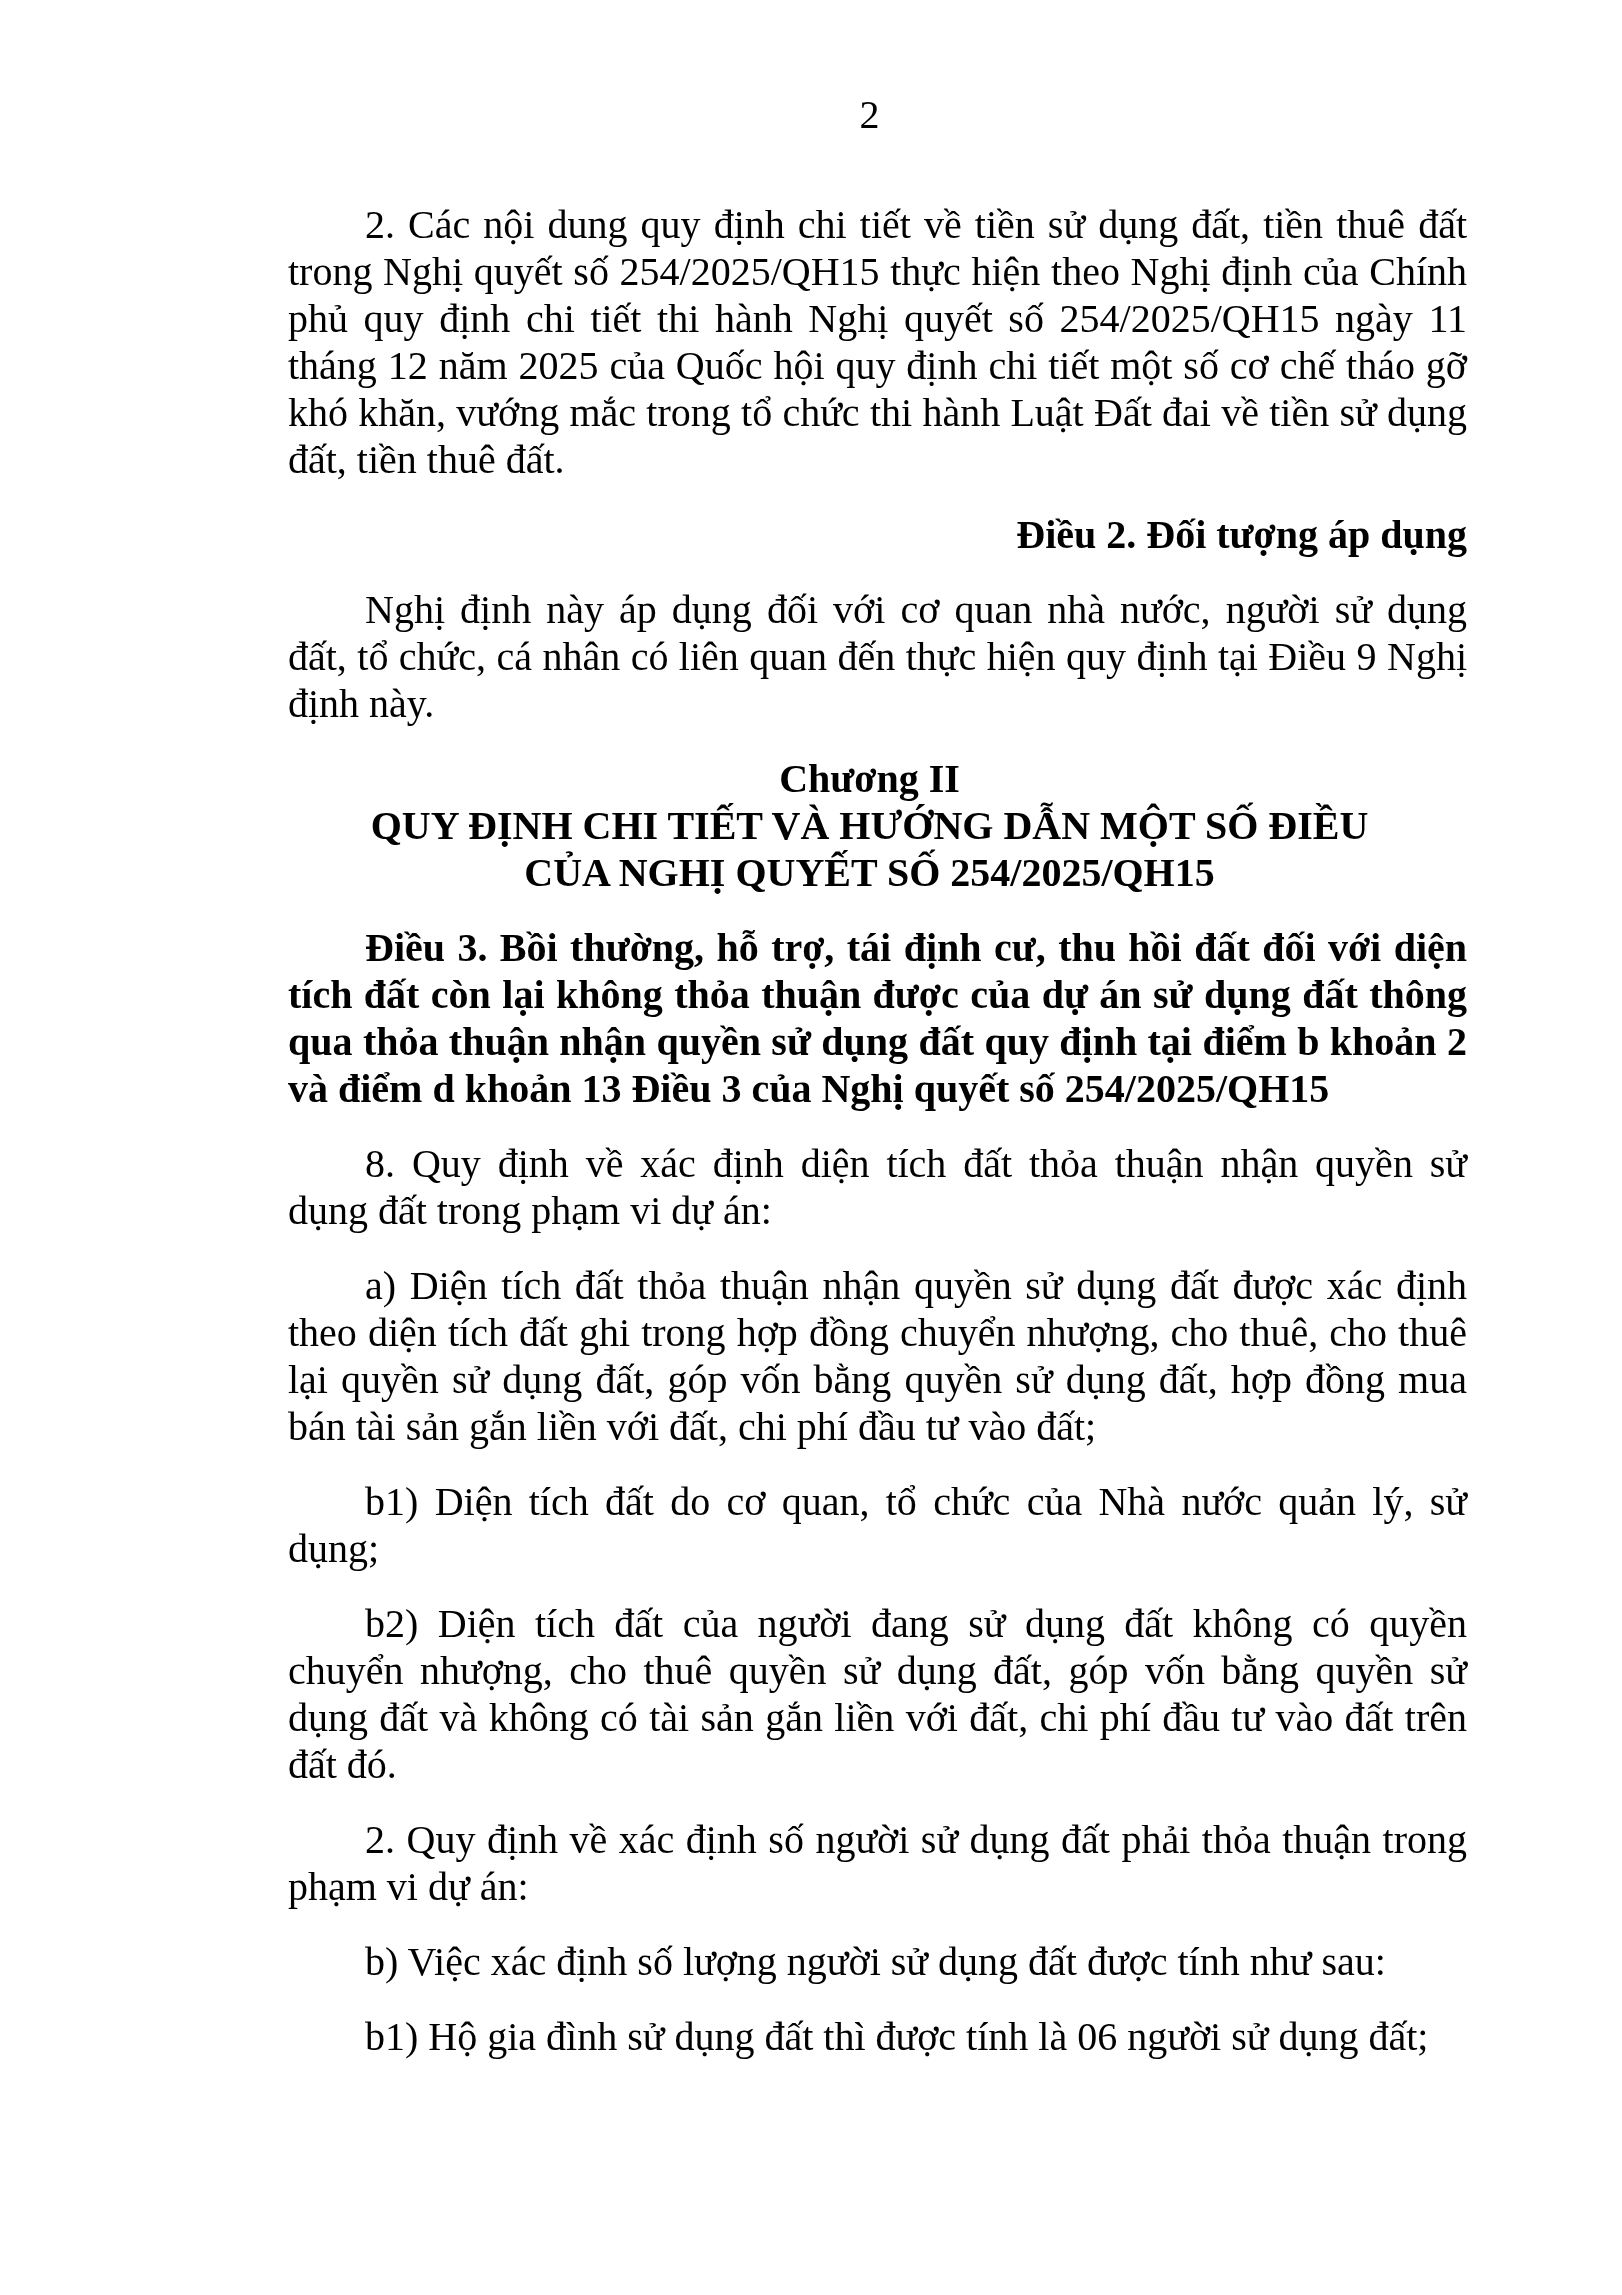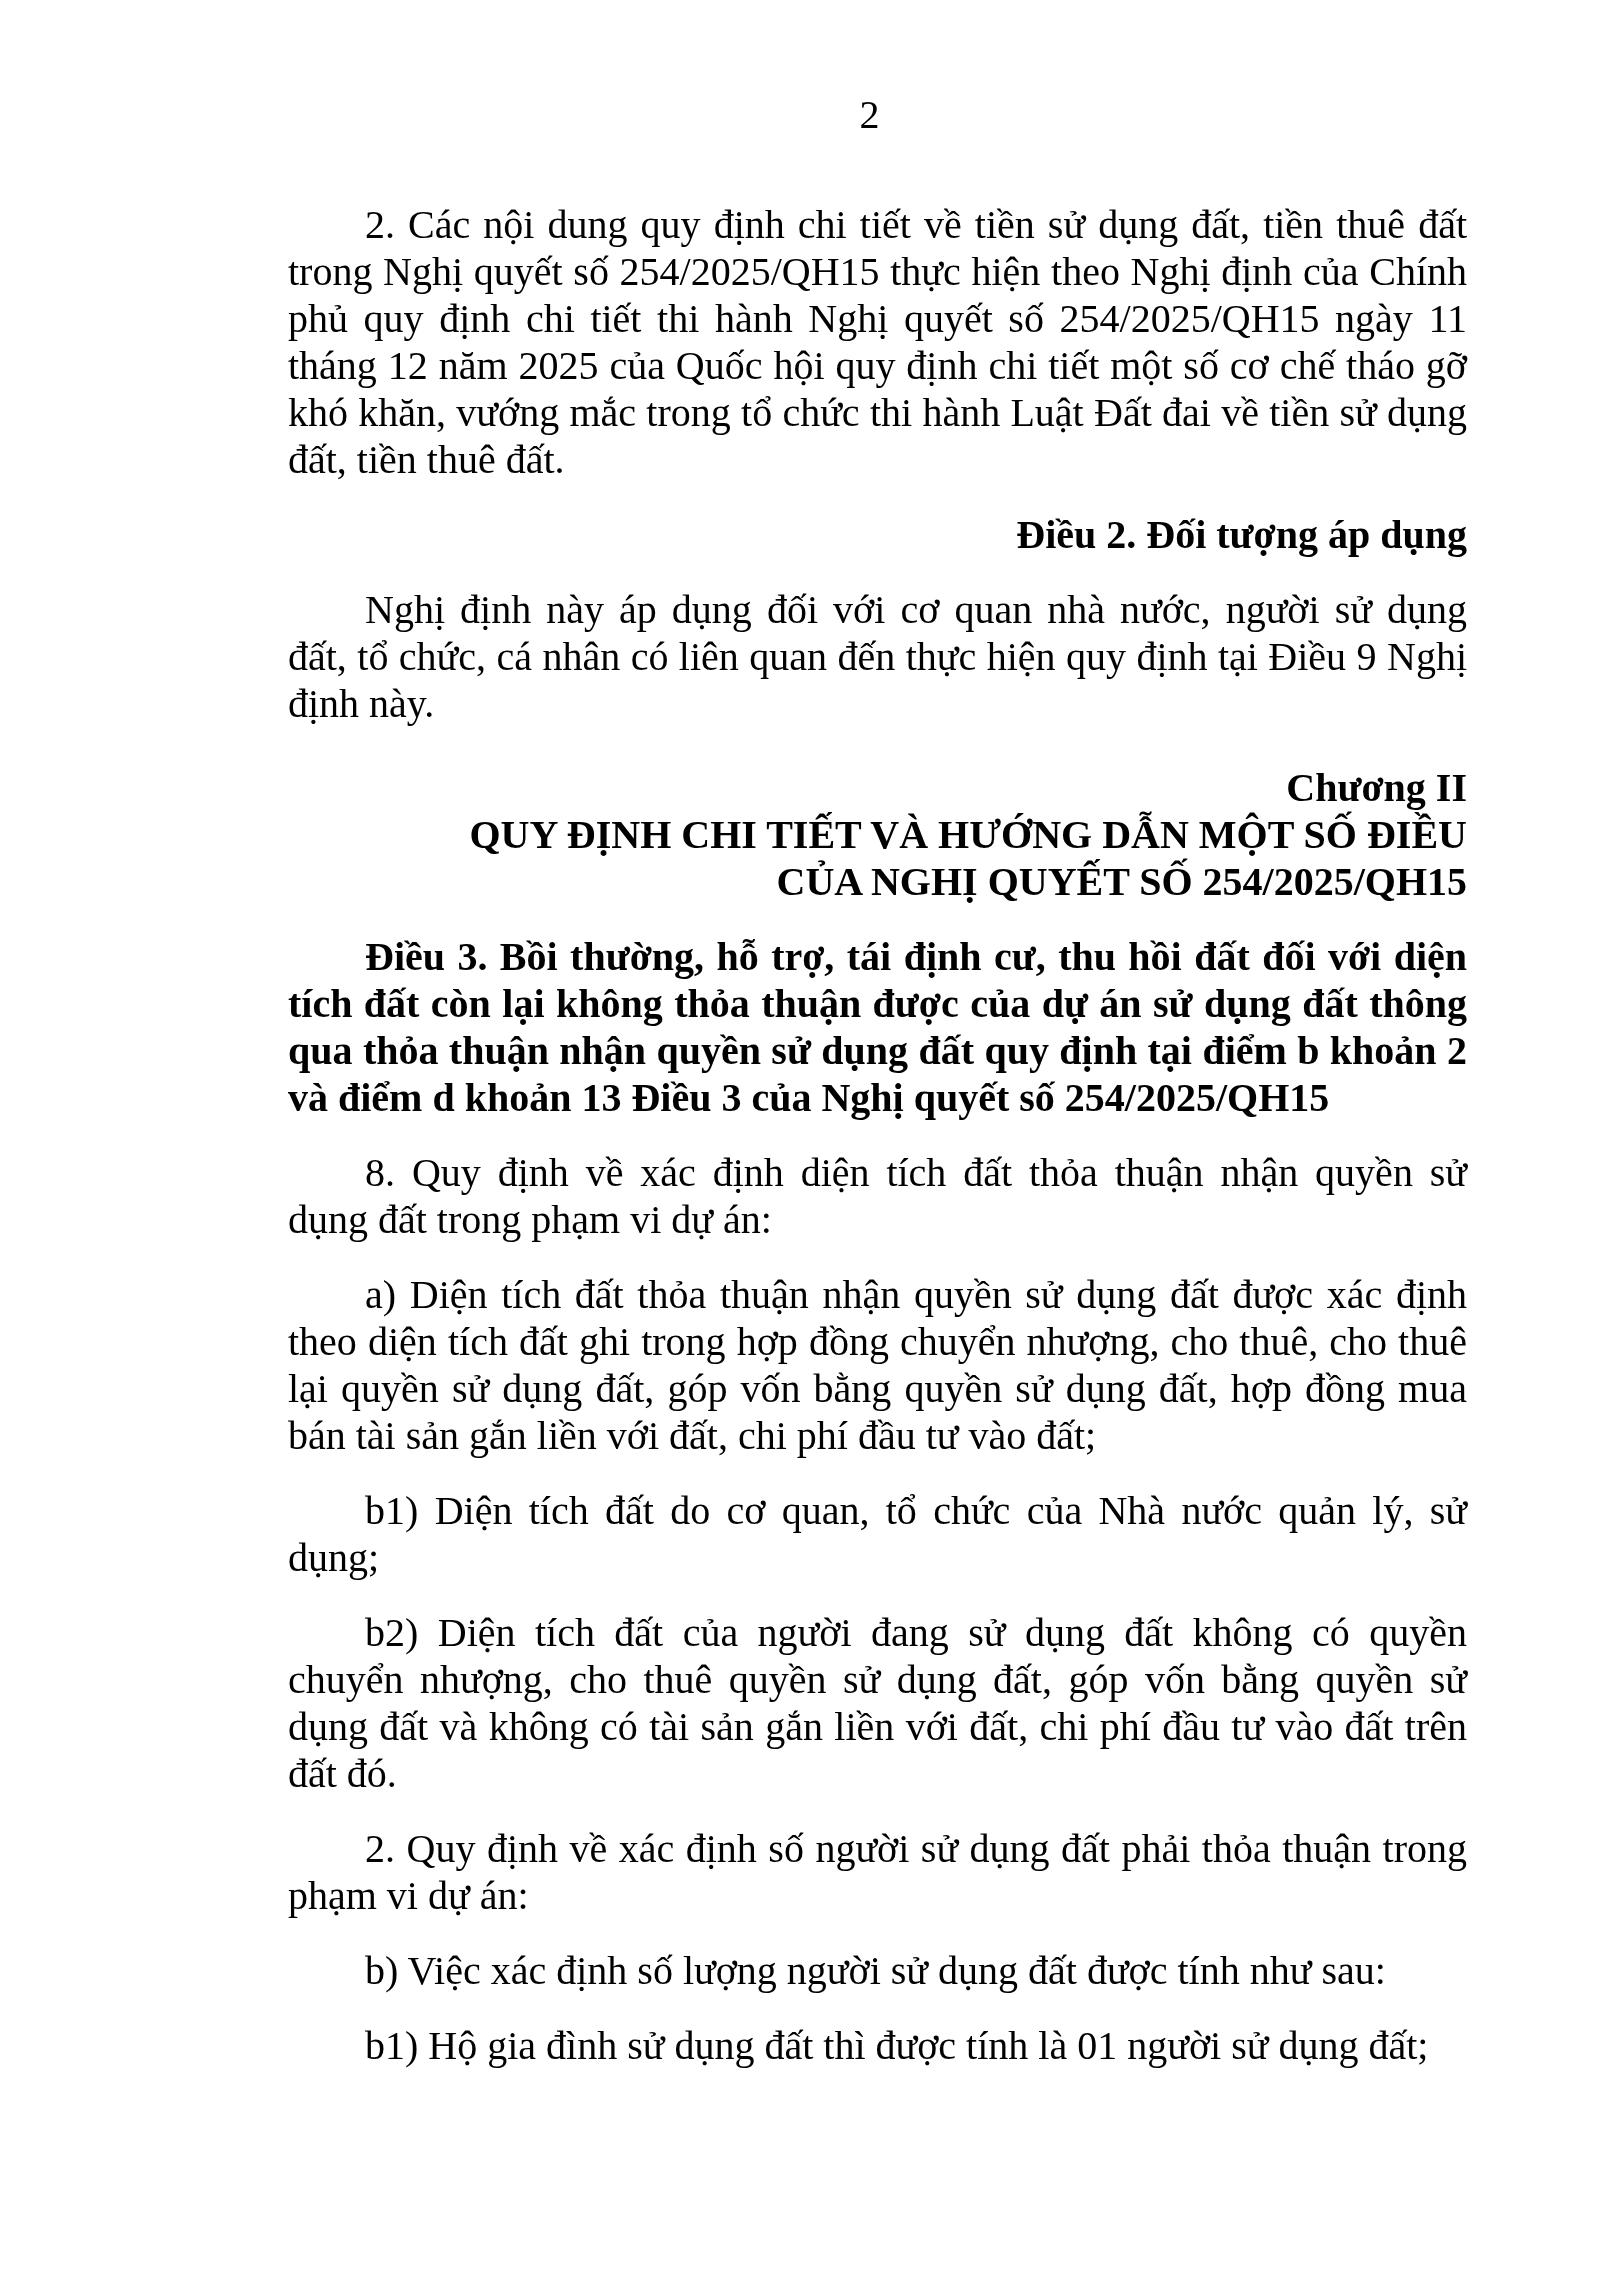--- a/index.html
+++ b/index.html
@@ -29,22 +29,22 @@
     text-align: justify;
     text-indent: 77px;
   }
   .article-heading {
     margin: 28px 0 0 0;
     text-align: right;
     text-indent: 77px;
     font-weight: bold;
   }
   .chapter {
-    margin: 37px 0 0 0;
-    text-align: right;
+    margin: 28px 0 0 0;
+    text-align: center;
     font-weight: bold;
   }
   .chapter > div {
     margin: 0;
   }
   .bold {
     font-weight: bold;
   }
 </style>
 </head>
@@ -75,16 +75,16 @@
 
   <p class="para">b1) Diện tích đất do cơ quan, tổ chức của Nhà nước quản lý, sử dụng;</p>
 
   <p class="para">b2) Diện tích đất của người đang sử dụng đất không có quyền chuyển nhượng, cho thuê quyền sử dụng đất, góp vốn bằng quyền sử dụng đất và không có tài sản gắn liền với đất, chi phí đầu tư vào đất trên đất đó.</p>
 
   <p class="para">2. Quy định về xác định số người sử dụng đất phải thỏa thuận trong phạm vi dự án:</p>
 
 
   <p class="para">b) Việc xác định số lượng người sử dụng đất được tính như sau:</p>
 
-  <p class="para">b1) Hộ gia đình sử dụng đất thì được tính là 01 người sử dụng đất;</p>
+  <p class="para">b1) Hộ gia đình sử dụng đất thì được tính là 06 người sử dụng đất;</p>
 
 </div>
 
 
 </body></html>

